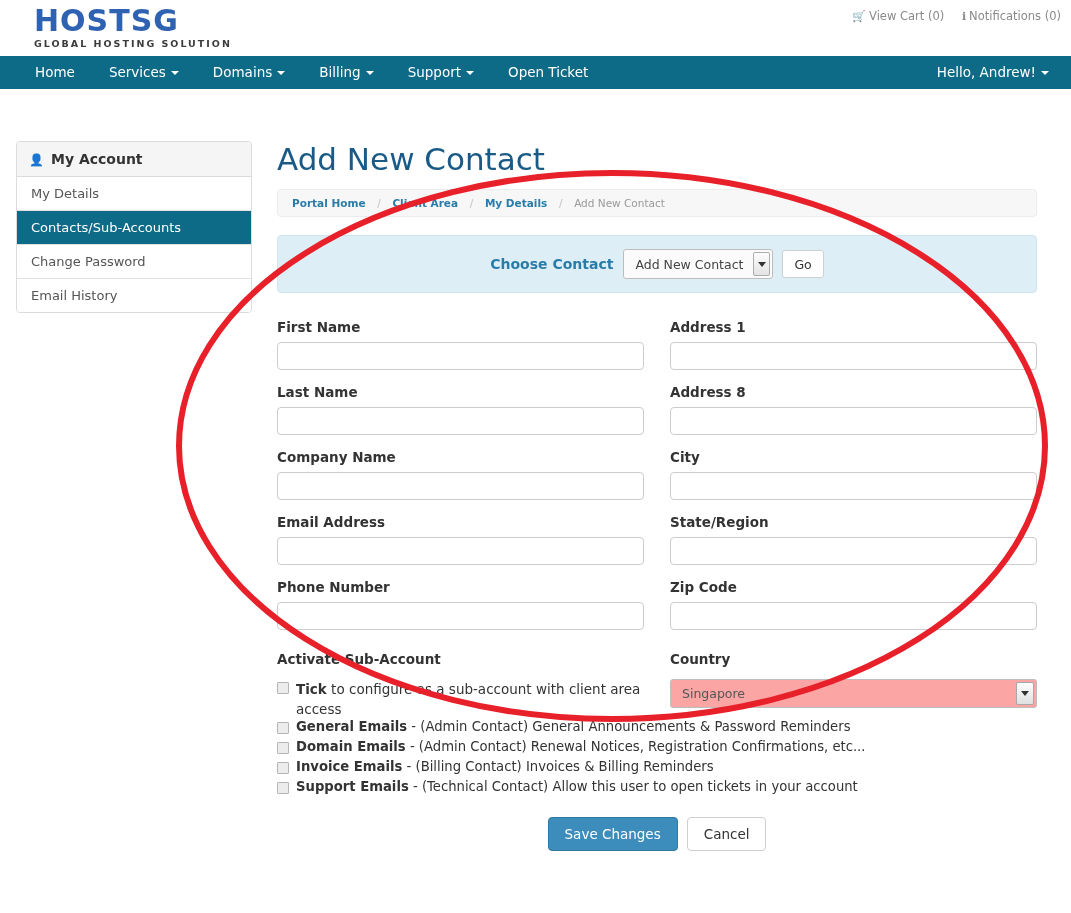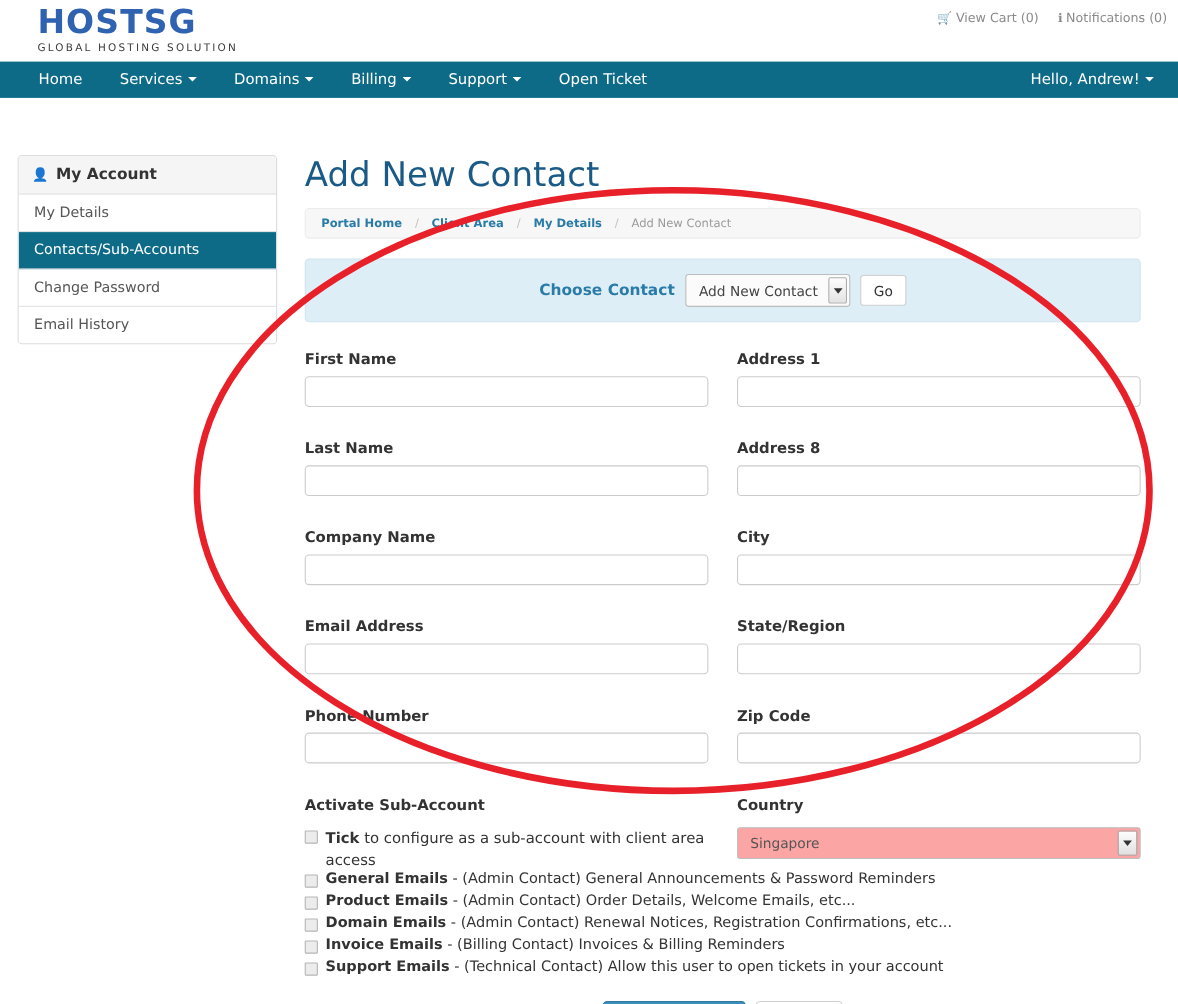--- a/index.html
+++ b/index.html
@@ -14,21 +14,21 @@
 
   
   .topbar { position: relative; height: 56px; background:#fff; }
   .logo { position:absolute; left:34px; top:6px; }
   .logo-main {
     font-family:"DejaVu Sans","Liberation Sans",sans-serif;
     font-size:30px; font-weight:bold; letter-spacing:1px;
     color:#2f62b0; line-height:30px;
   }
   .logo-sub {
-    font-size:9.5px; font-weight:normal; letter-spacing:2.0px;
+    font-size:9.5px; font-weight:bold; letter-spacing:2.0px;
     color:#3c3c3c; line-height:12px; margin-top:2px;
   }
   .toplinks {
     position:absolute; right:10px; top:9px;
     font-size:11.5px; color:#8a8a8a;
   }
   .toplinks a { color:#8a8a8a; text-decoration:none; margin-left:14px; white-space:nowrap;}
   .toplinks .ic { font-size:11px; margin-right:3px; }
 
   
@@ -113,21 +113,21 @@
   }
   .go-btn {
     margin-left:9px; background:#fff; border:1px solid #cfcfcf; border-radius:3px;
     height:28px; padding:0 11px; font-size:12.5px; color:#333; cursor:pointer;
     font-family:"DejaVu Sans","Liberation Sans",sans-serif;
   }
 
   
   .form-grid { display:flex; gap:26px; }
   .col { flex:1; }
-  .fld { margin-bottom:30px; }
+  .fld { margin-bottom:14px; }
   .fld label {
     display:block; font-size:13.5px; font-weight:bold; color:#333;
     margin-bottom:7px;
   }
   .fld input[type=text] {
     width:100%; height:28px; border:1px solid #cccccc; border-radius:4px;
     background:#fff; padding:0 9px; font-size:13px; color:#333;
     font-family:"DejaVu Sans","Liberation Sans",sans-serif;
   }
   .country-sel {
@@ -312,24 +312,20 @@
         </div>
       </div>
 
 
       <div class="pref-row">
         <span class="cb"></span>
         <span class="pref-text"><b>General Emails</b><span> - (Admin Contact) General Announcements &amp; Password Reminders</span></span>
       </div>
       <div class="pref-row">
         <span class="cb"></span>
-        <span class="pref-text"><b>Product Emails</b><span> - (Admin Contact) Order Details, Welcome Emails, etc...</span></span>
-      </div>
-      <div class="pref-row">
-        <span class="cb"></span>
         <span class="pref-text"><b>Domain Emails</b><span> - (Admin Contact) Renewal Notices, Registration Confirmations, etc...</span></span>
       </div>
       <div class="pref-row">
         <span class="cb"></span>
         <span class="pref-text"><b>Invoice Emails</b><span> - (Billing Contact) Invoices &amp; Billing Reminders</span></span>
       </div>
       <div class="pref-row">
         <span class="cb"></span>
         <span class="pref-text"><b>Support Emails</b><span> - (Technical Contact) Allow this user to open tickets in your account</span></span>
       </div>

